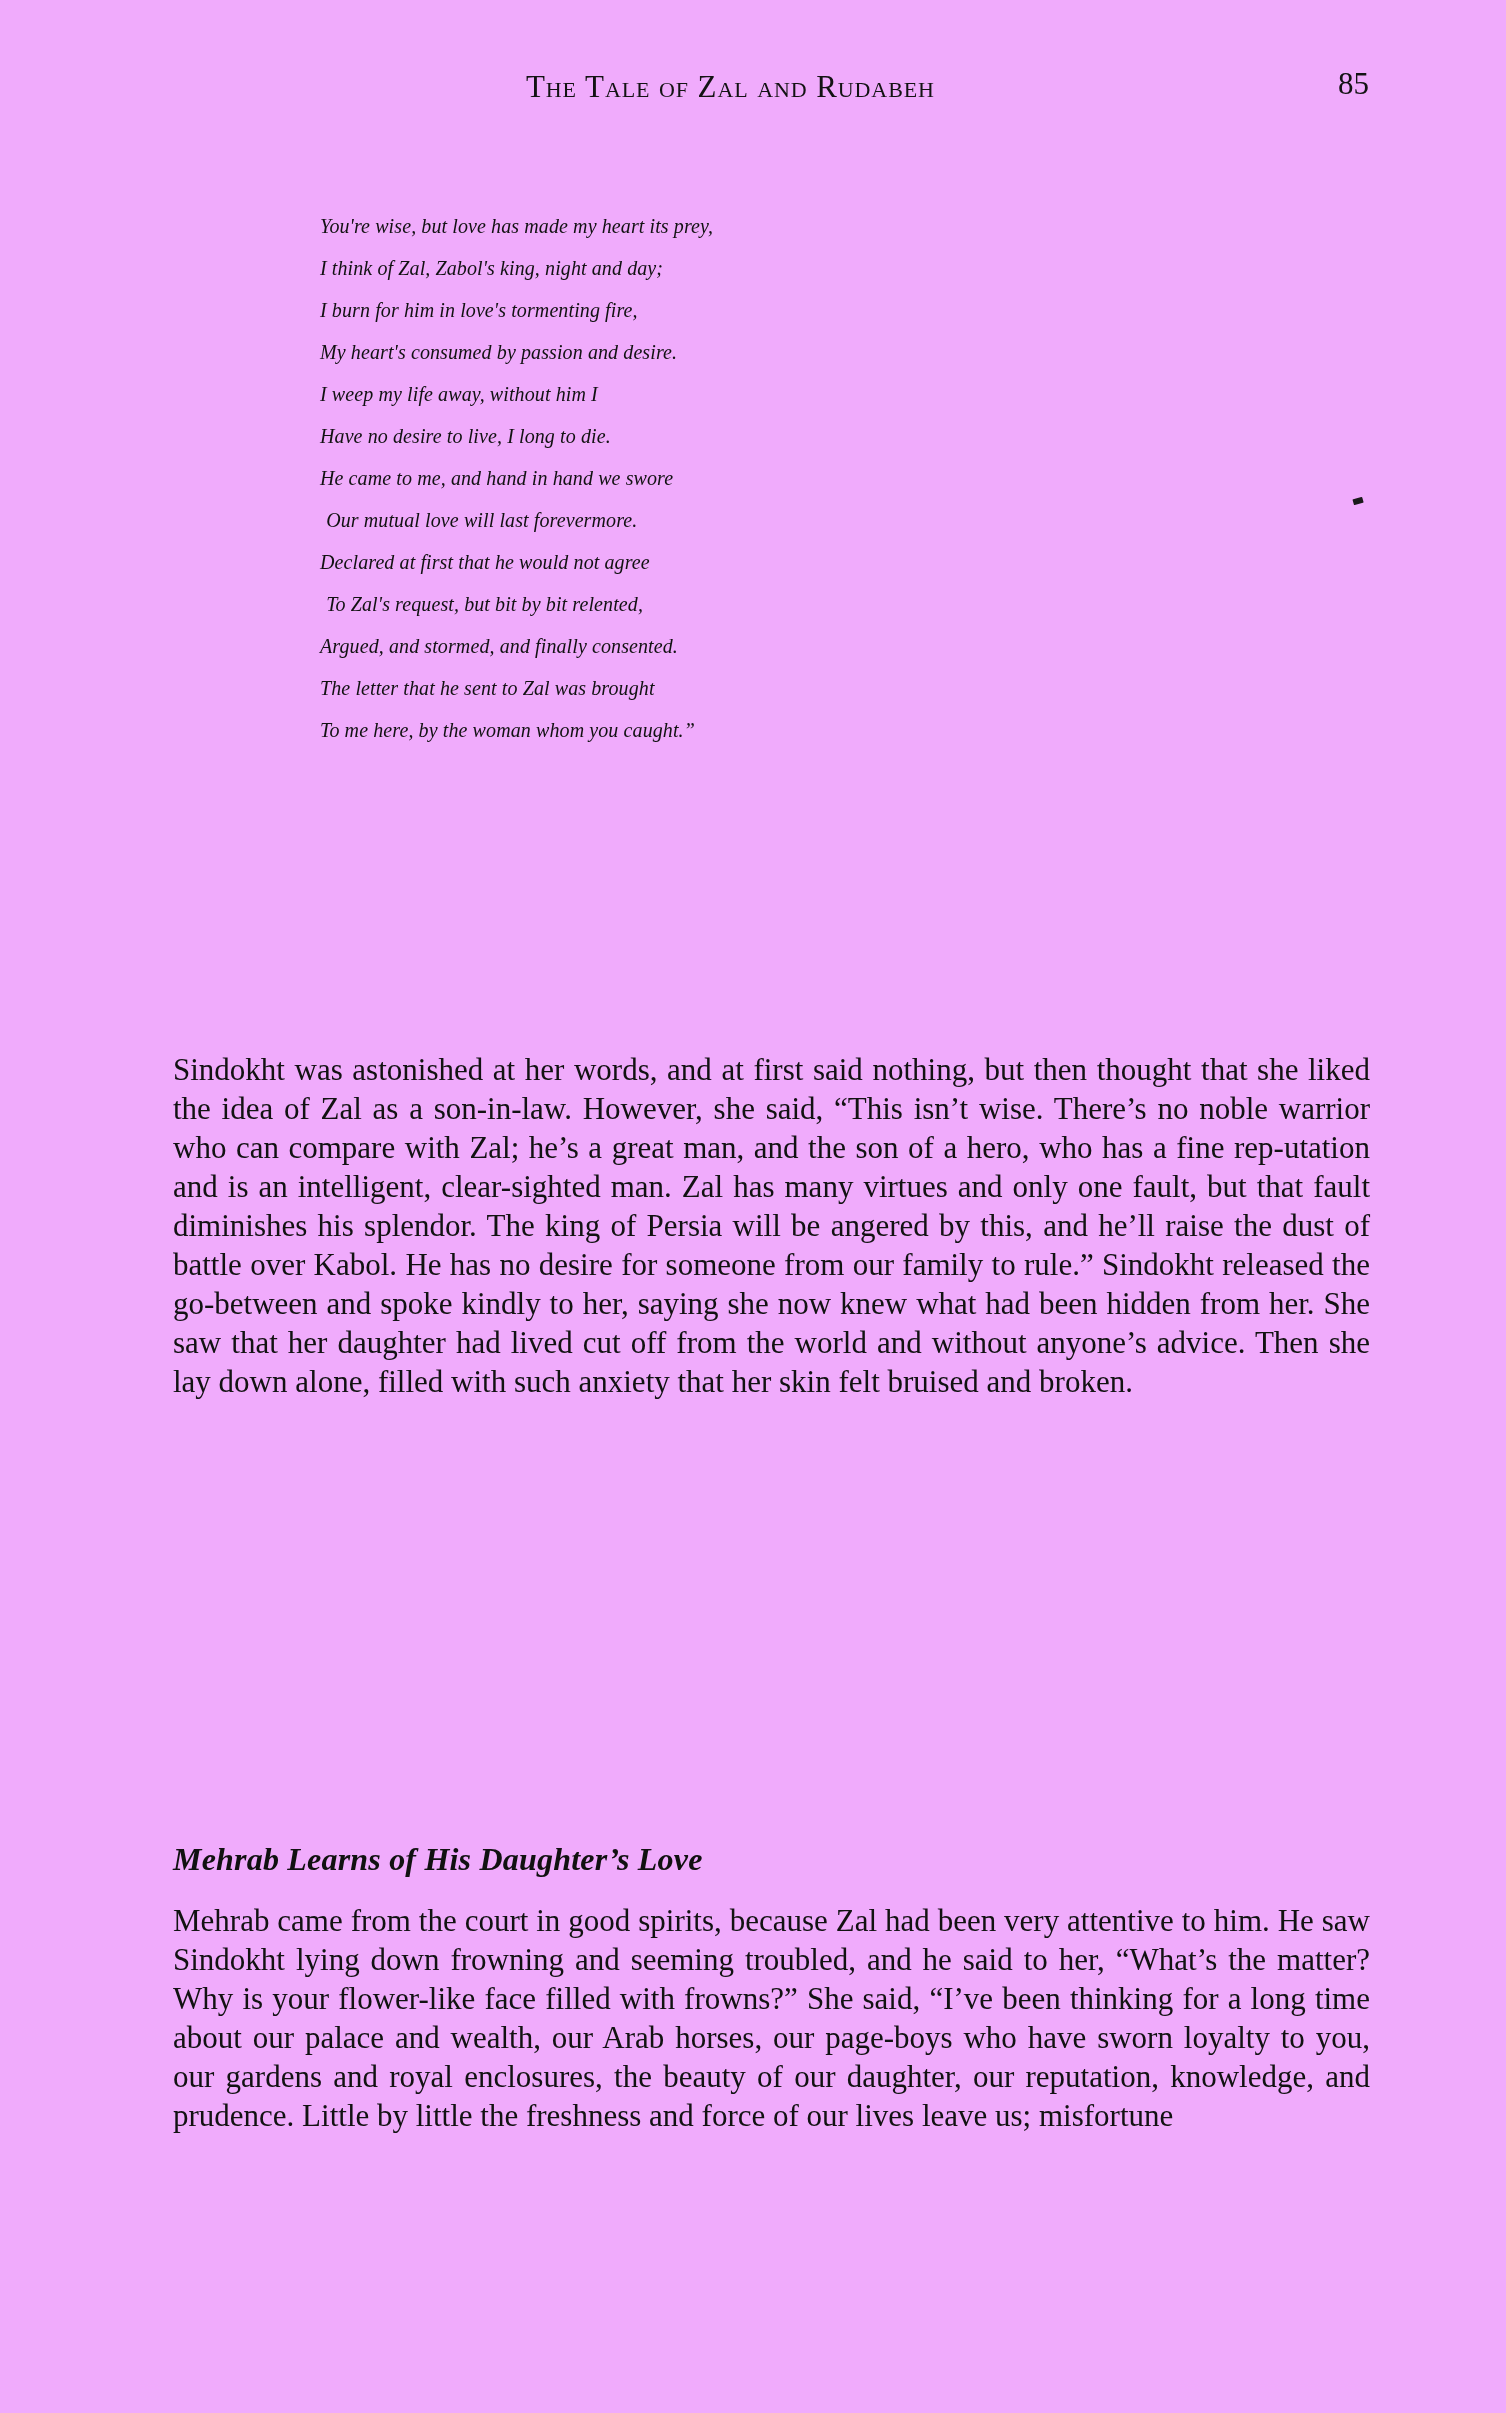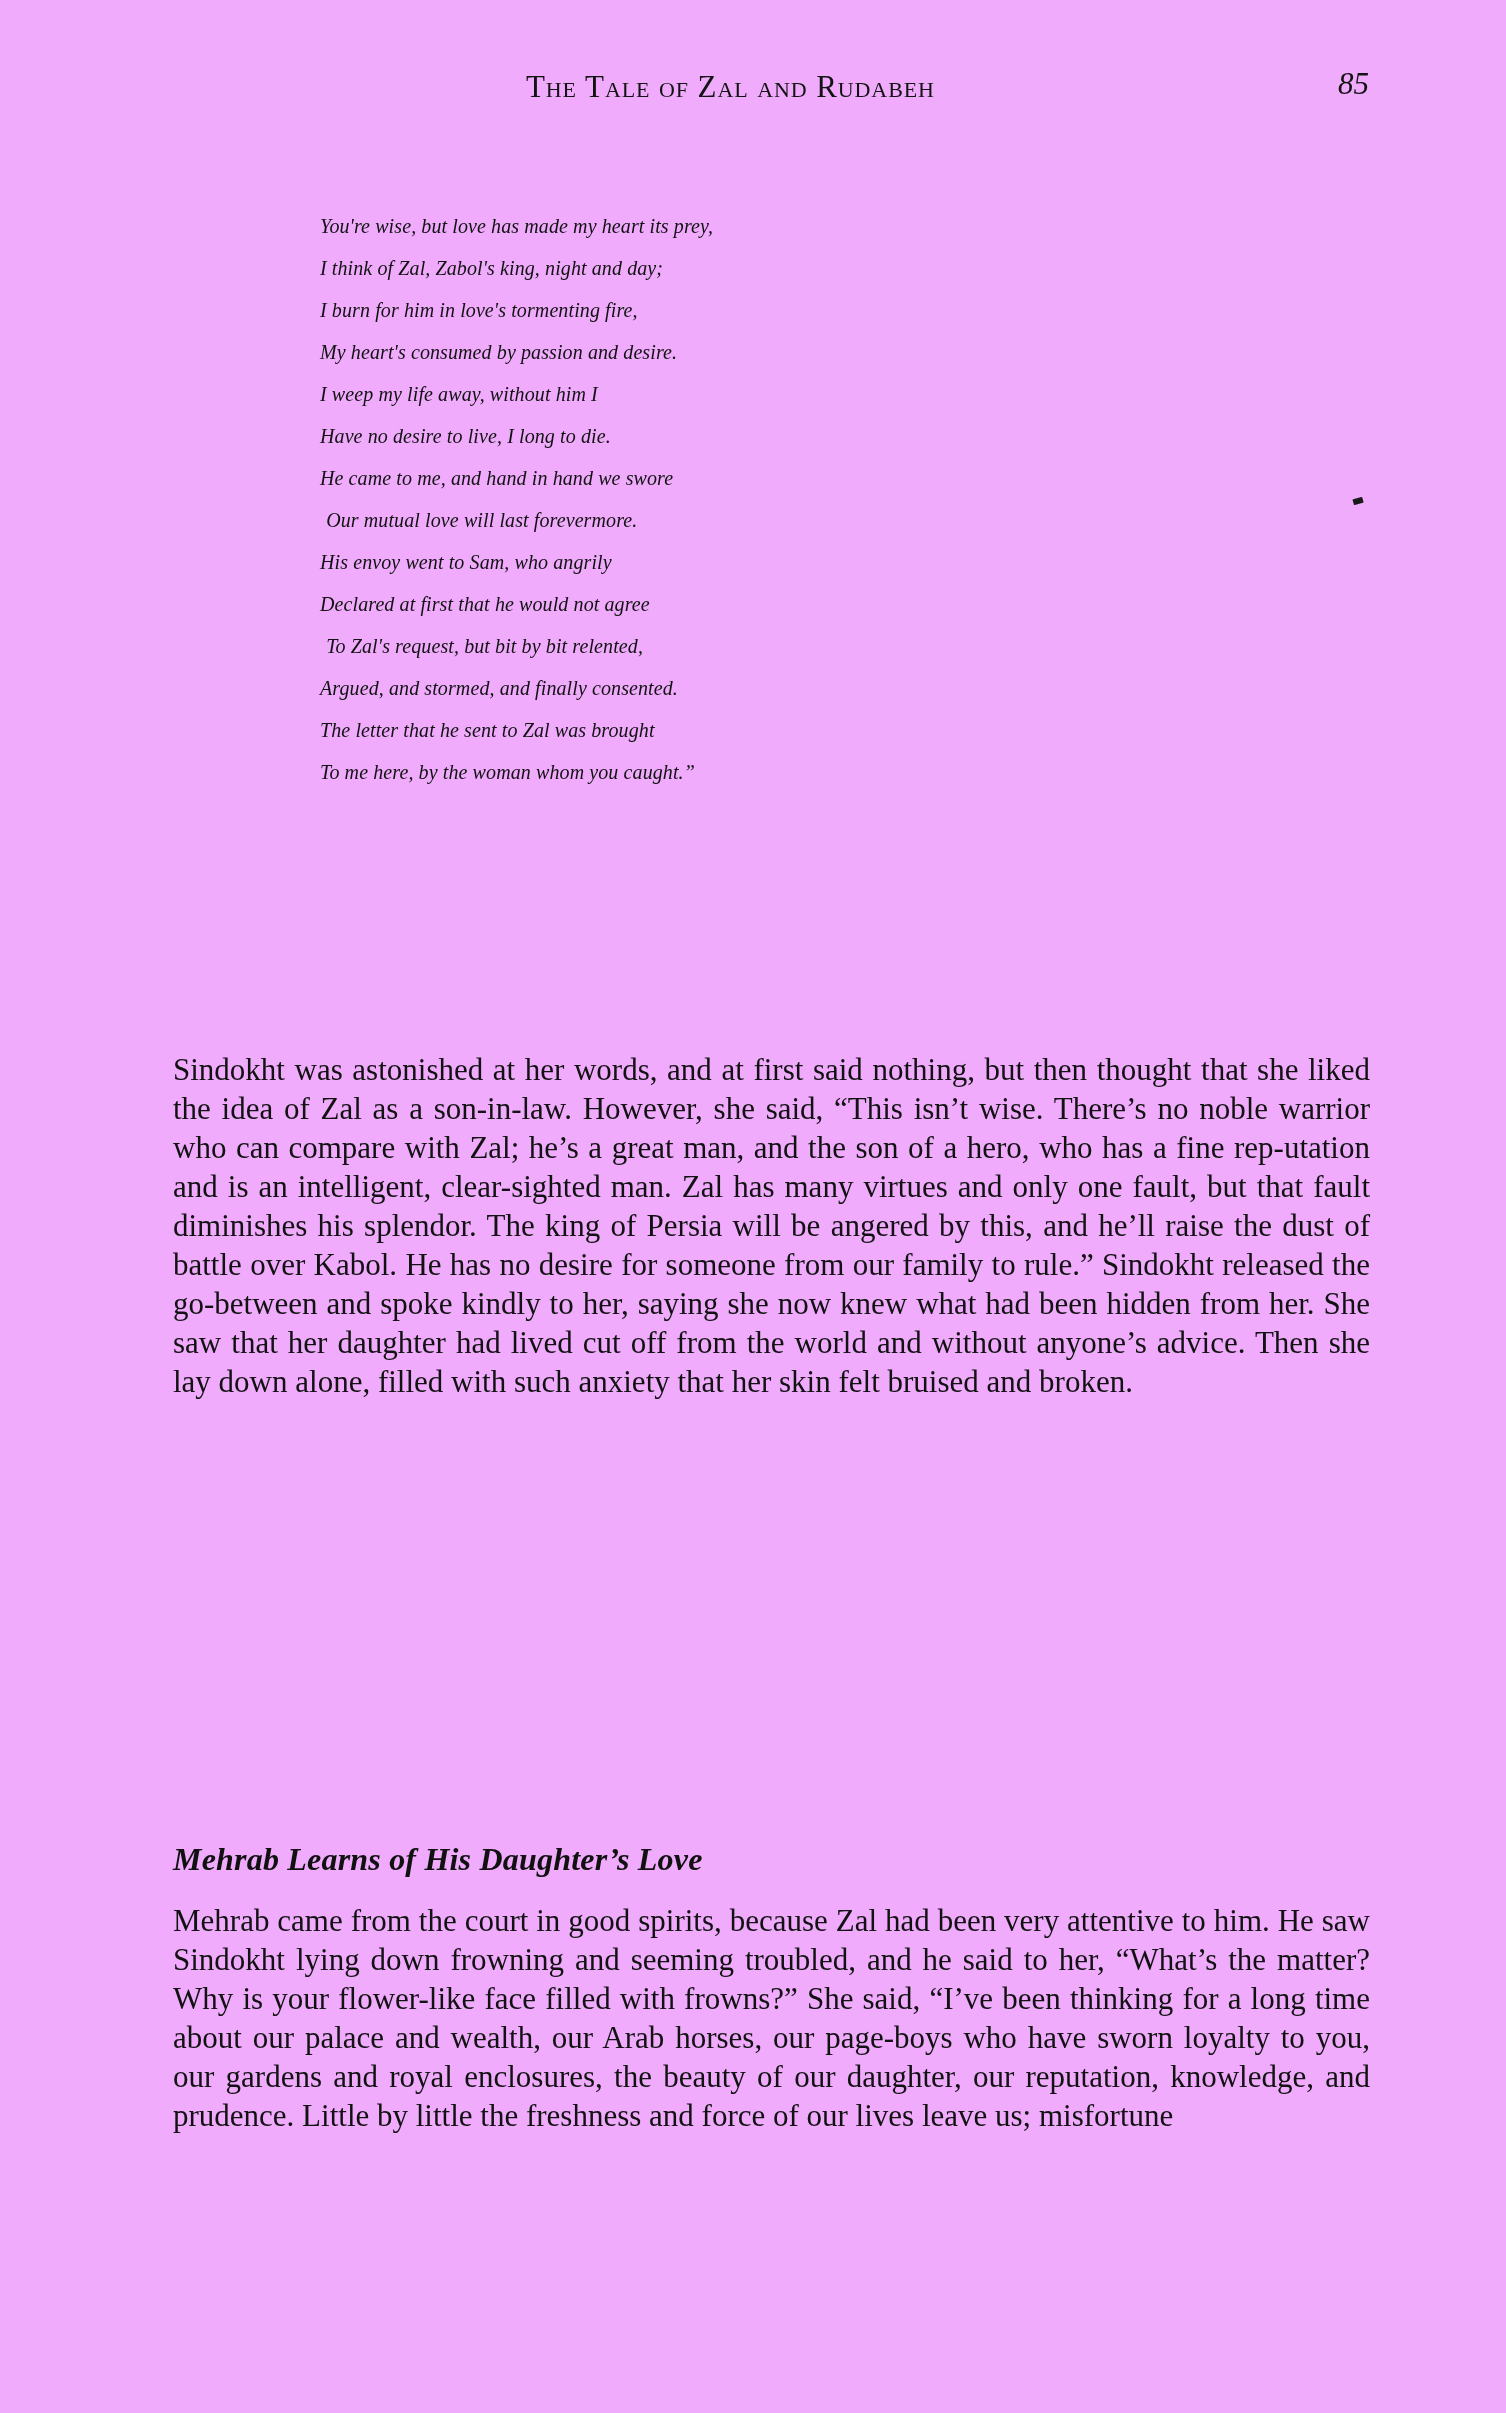--- a/index.html
+++ b/index.html
@@ -40,21 +40,20 @@
     font-variant: small-caps;
     letter-spacing: 0.9px;
     color: #131313;
     white-space: nowrap;
   }
   .running-head-folio {
     position: absolute;
     right: 0;
     top: -3.1px;
     font-size: 31px;
-    font-style: italic;
     color: #131313;
   }
 
   
   .verse {
     position: absolute;
     left: 320px;
     top: 205px;
     width: 874px;
   }
@@ -128,21 +127,20 @@
 
   <div class="verse">
     <div class="verse-line">You're wise, but love has made my heart its prey,</div>
     <div class="verse-line">I think of Zal, Zabol's king, night and day;</div>
     <div class="verse-line">I burn for him in love's tormenting fire,</div>
     <div class="verse-line">My heart's consumed by passion and desire.</div>
     <div class="verse-line">I weep my life away, without him I</div>
     <div class="verse-line">Have no desire to live, I long to die.</div>
     <div class="verse-line">He came to me, and hand in hand we swore</div>
     <div class="verse-line indent-1">Our mutual love will last forevermore.</div>
-    <div class="verse-line">His envoy went to Sam, who angrily</div>
     <div class="verse-line">Declared at first that he would not agree</div>
     <div class="verse-line indent-1">To Zal's request, but bit by bit relented,</div>
     <div class="verse-line">Argued, and stormed, and finally consented.</div>
     <div class="verse-line">The letter that he sent to Zal was brought</div>
     <div class="verse-line">To me here, by the woman whom you caught.”</div>
   </div>
 
   <div class="prose" id="para-sindokht">
     <p>Sindokht was astonished at her words, and at first said nothing, but then thought that she liked the idea of Zal as a son-in-law. However, she said, “This isn’t wise. There’s no noble warrior who can compare with Zal; he’s a great man, and the son of a hero, who has a fine rep-utation and is an intelligent, clear-sighted man. Zal has many virtues and only one fault, but that fault diminishes his splendor. The king of Persia will be angered by this, and he’ll raise the dust of battle over Kabol. He has no desire for someone from our family to rule.” Sindokht released the go-between and spoke kindly to her, saying she now knew what had been hidden from her. She saw that her daughter had lived cut off from the world and without anyone’s advice. Then she lay down alone, filled with such anxiety that her skin felt bruised and broken.</p>
   </div>

